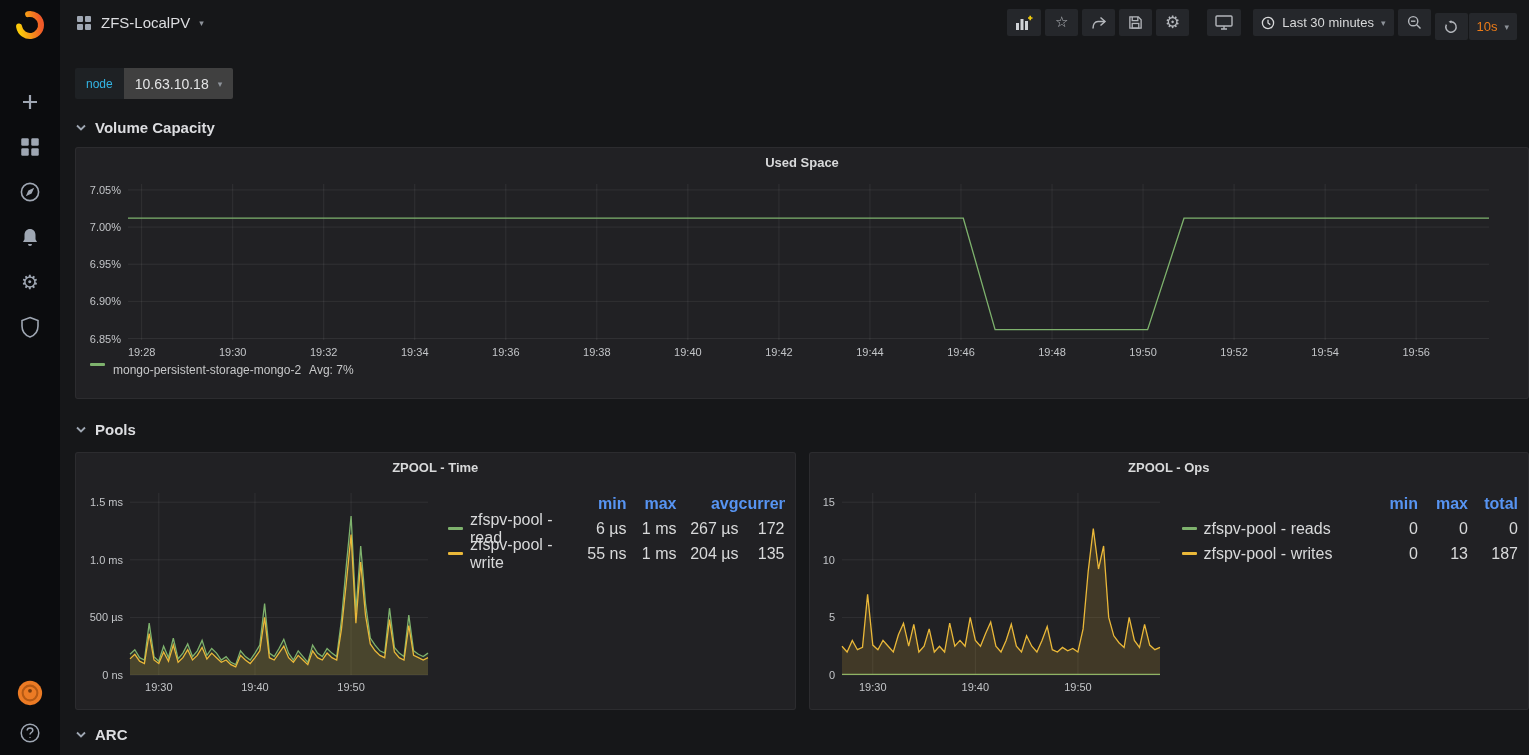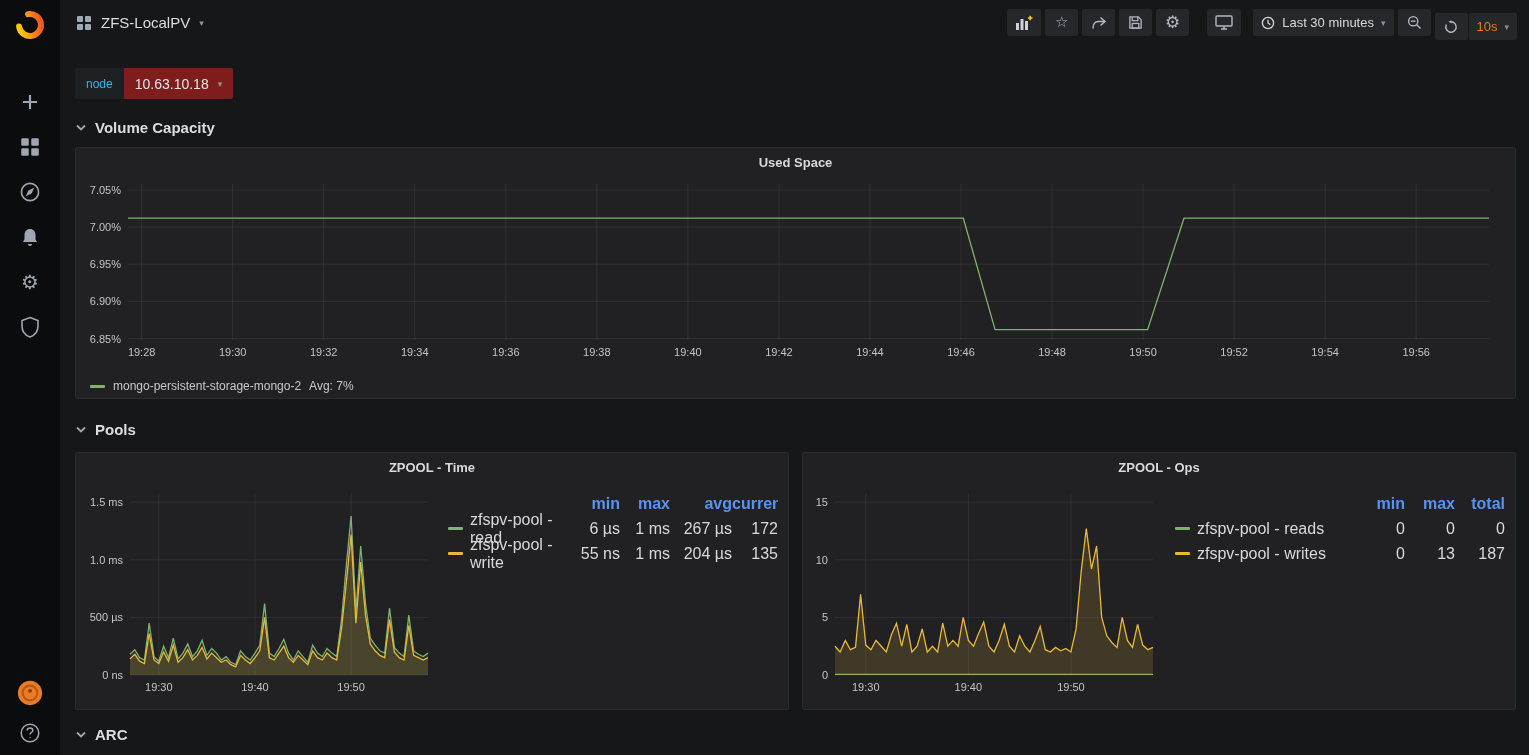--- a/index.html
+++ b/index.html
@@ -34,46 +34,46 @@
   .nav-btn { height:27px; min-width:33px; background:#25272b; border-radius:2px;
              display:flex; align-items:center; justify-content:center; gap:7px;
              color:#b4b7bc; cursor:pointer; padding:0 8px; }
   .nav-btn .glyph { font-family:"DejaVu Sans", sans-serif; font-size:15px; line-height:1; }
   .nav-btn.text { font-size:13px; color:#d8d9da; }
   .spacer { width:10px; }
   .btn-group { display:flex; gap:1px;margin-top:8px; }
   .orange { color:#eb7b18; }
 
   
-  .content { padding:0 13px 0 15px; position:relative; }
+  .content { padding:0 0 0 15px; position:relative; }
   .submenu { margin-top:23px; display:flex; }
   .variable { display:flex; align-items:stretch; height:31px; cursor:pointer; }
   .var-label { background:#1e2124; color:#33b5e5; font-size:12px; display:flex; align-items:center;
                padding:0 11px; border-radius:2px 0 0 2px; }
-  .var-value { background:#7f1d1d; color:#e4e5e6; font-size:14px; display:flex; align-items:center;
+  .var-value { background:#404040; color:#e4e5e6; font-size:14px; display:flex; align-items:center;
                gap:9px; padding:0 11px; border-radius:0 2px 2px 0; }
 
   .row-header { display:flex; align-items:center; gap:8px; height:18px; cursor:pointer;
                 font-size:15px; font-weight:600; color:#dcdde0; }
   .row-header.vc { margin-top:19px;align-items:center; }
   .row-header.pools { margin-top:21px; }
   .row-header.arc { margin-top:15px; }
   .chev { color:#9fa7b3; display:flex; }
 
   .panel { background:#212124; border:1px solid rgba(255,255,255,0.05); border-radius:3px;
            position:relative; }
   .panel.full { margin-top:11px; height:252px; }
   .panel-row { display:flex; gap:13px; margin-top:14px;border-radius:25px; }
   .panel.half { flex:1; height:258px; }
   .panel-title { position:absolute; top:7px; left:0; right:0; text-align:center;
                  font-size:13px; font-weight:600; color:#d8d9da; cursor:pointer; }
   .chart { position:absolute; cursor:crosshair; }
   #chart-used-space { left:6px; right:6px; top:30px; height:188px; }
   #chart-zpool-time, #chart-zpool-ops { left:6px; top:32px; width:352px; height:214px; }
-  .graph-legend { position:absolute; left:14px; bottom:5px; display:flex; align-items:center;
+  .graph-legend { position:absolute; left:14px; bottom:21px; display:flex; 
                   gap:8px; font-size:12px; color:#c7c8c9; }
   .dash { display:inline-block; width:15px; height:3px; border-radius:1px; flex-shrink:0; }
 
   .legend-table { position:absolute; left:372px; right:10px; top:38px; font-size:16px; }
   .lt-head, .lt-row { display:flex; align-items:center; height:25px; }
   .lt-head { color:#5794f2; font-weight:700; }
   .lt-name { flex:1; display:flex; align-items:center; gap:7px; min-width:0; cursor:pointer; }
   .lt-col { width:50px; text-align:right; flex-shrink:0; }
   .lt-col.wide { width:62px; }
   .lt-col.curr { width:46px; white-space:nowrap; overflow:hidden; }

